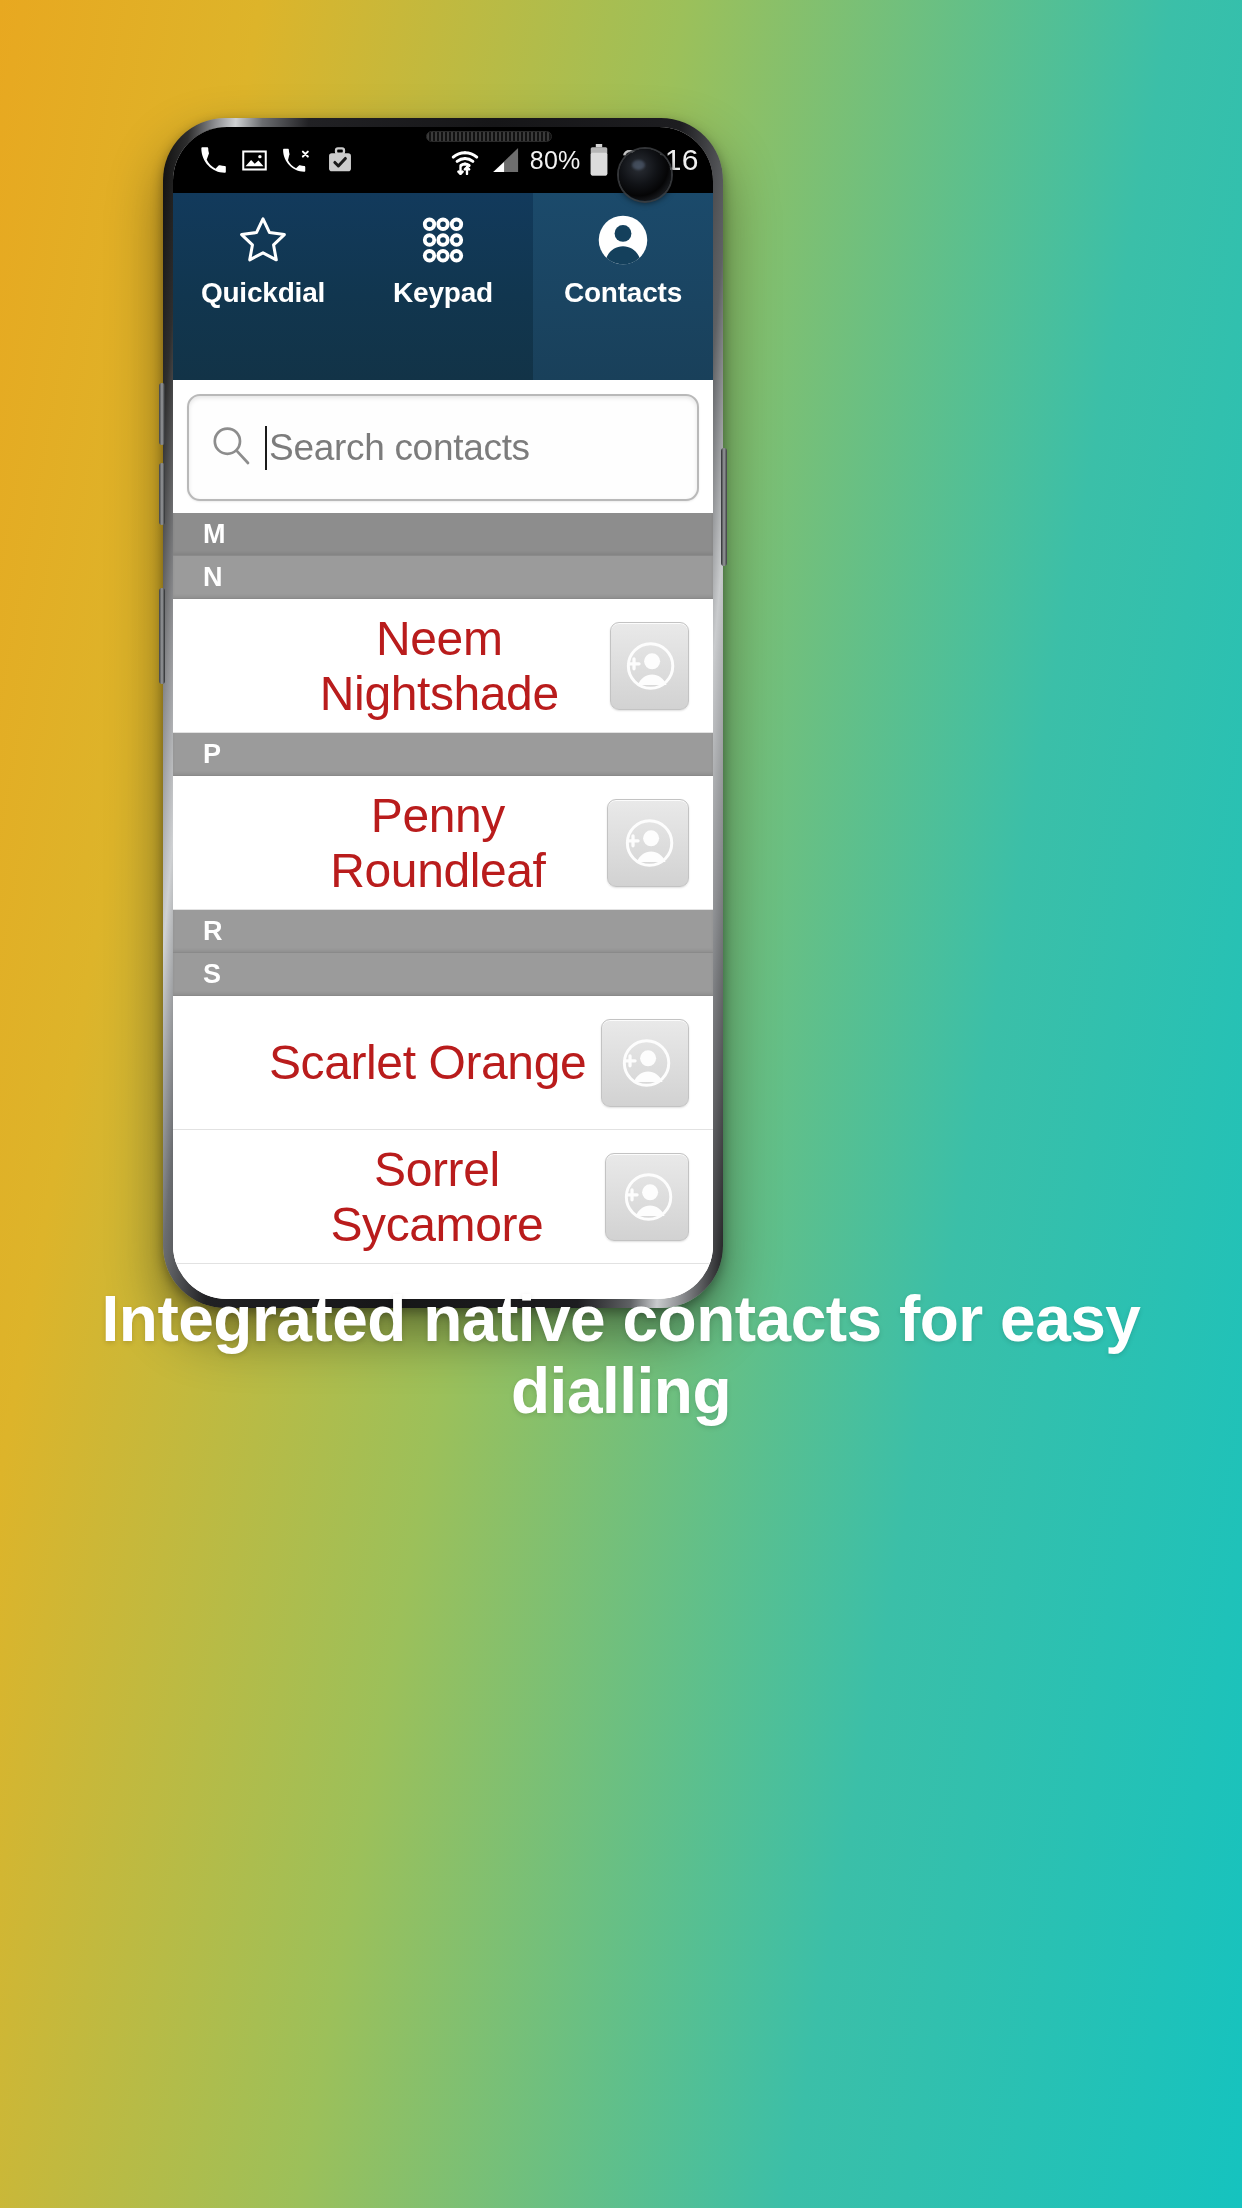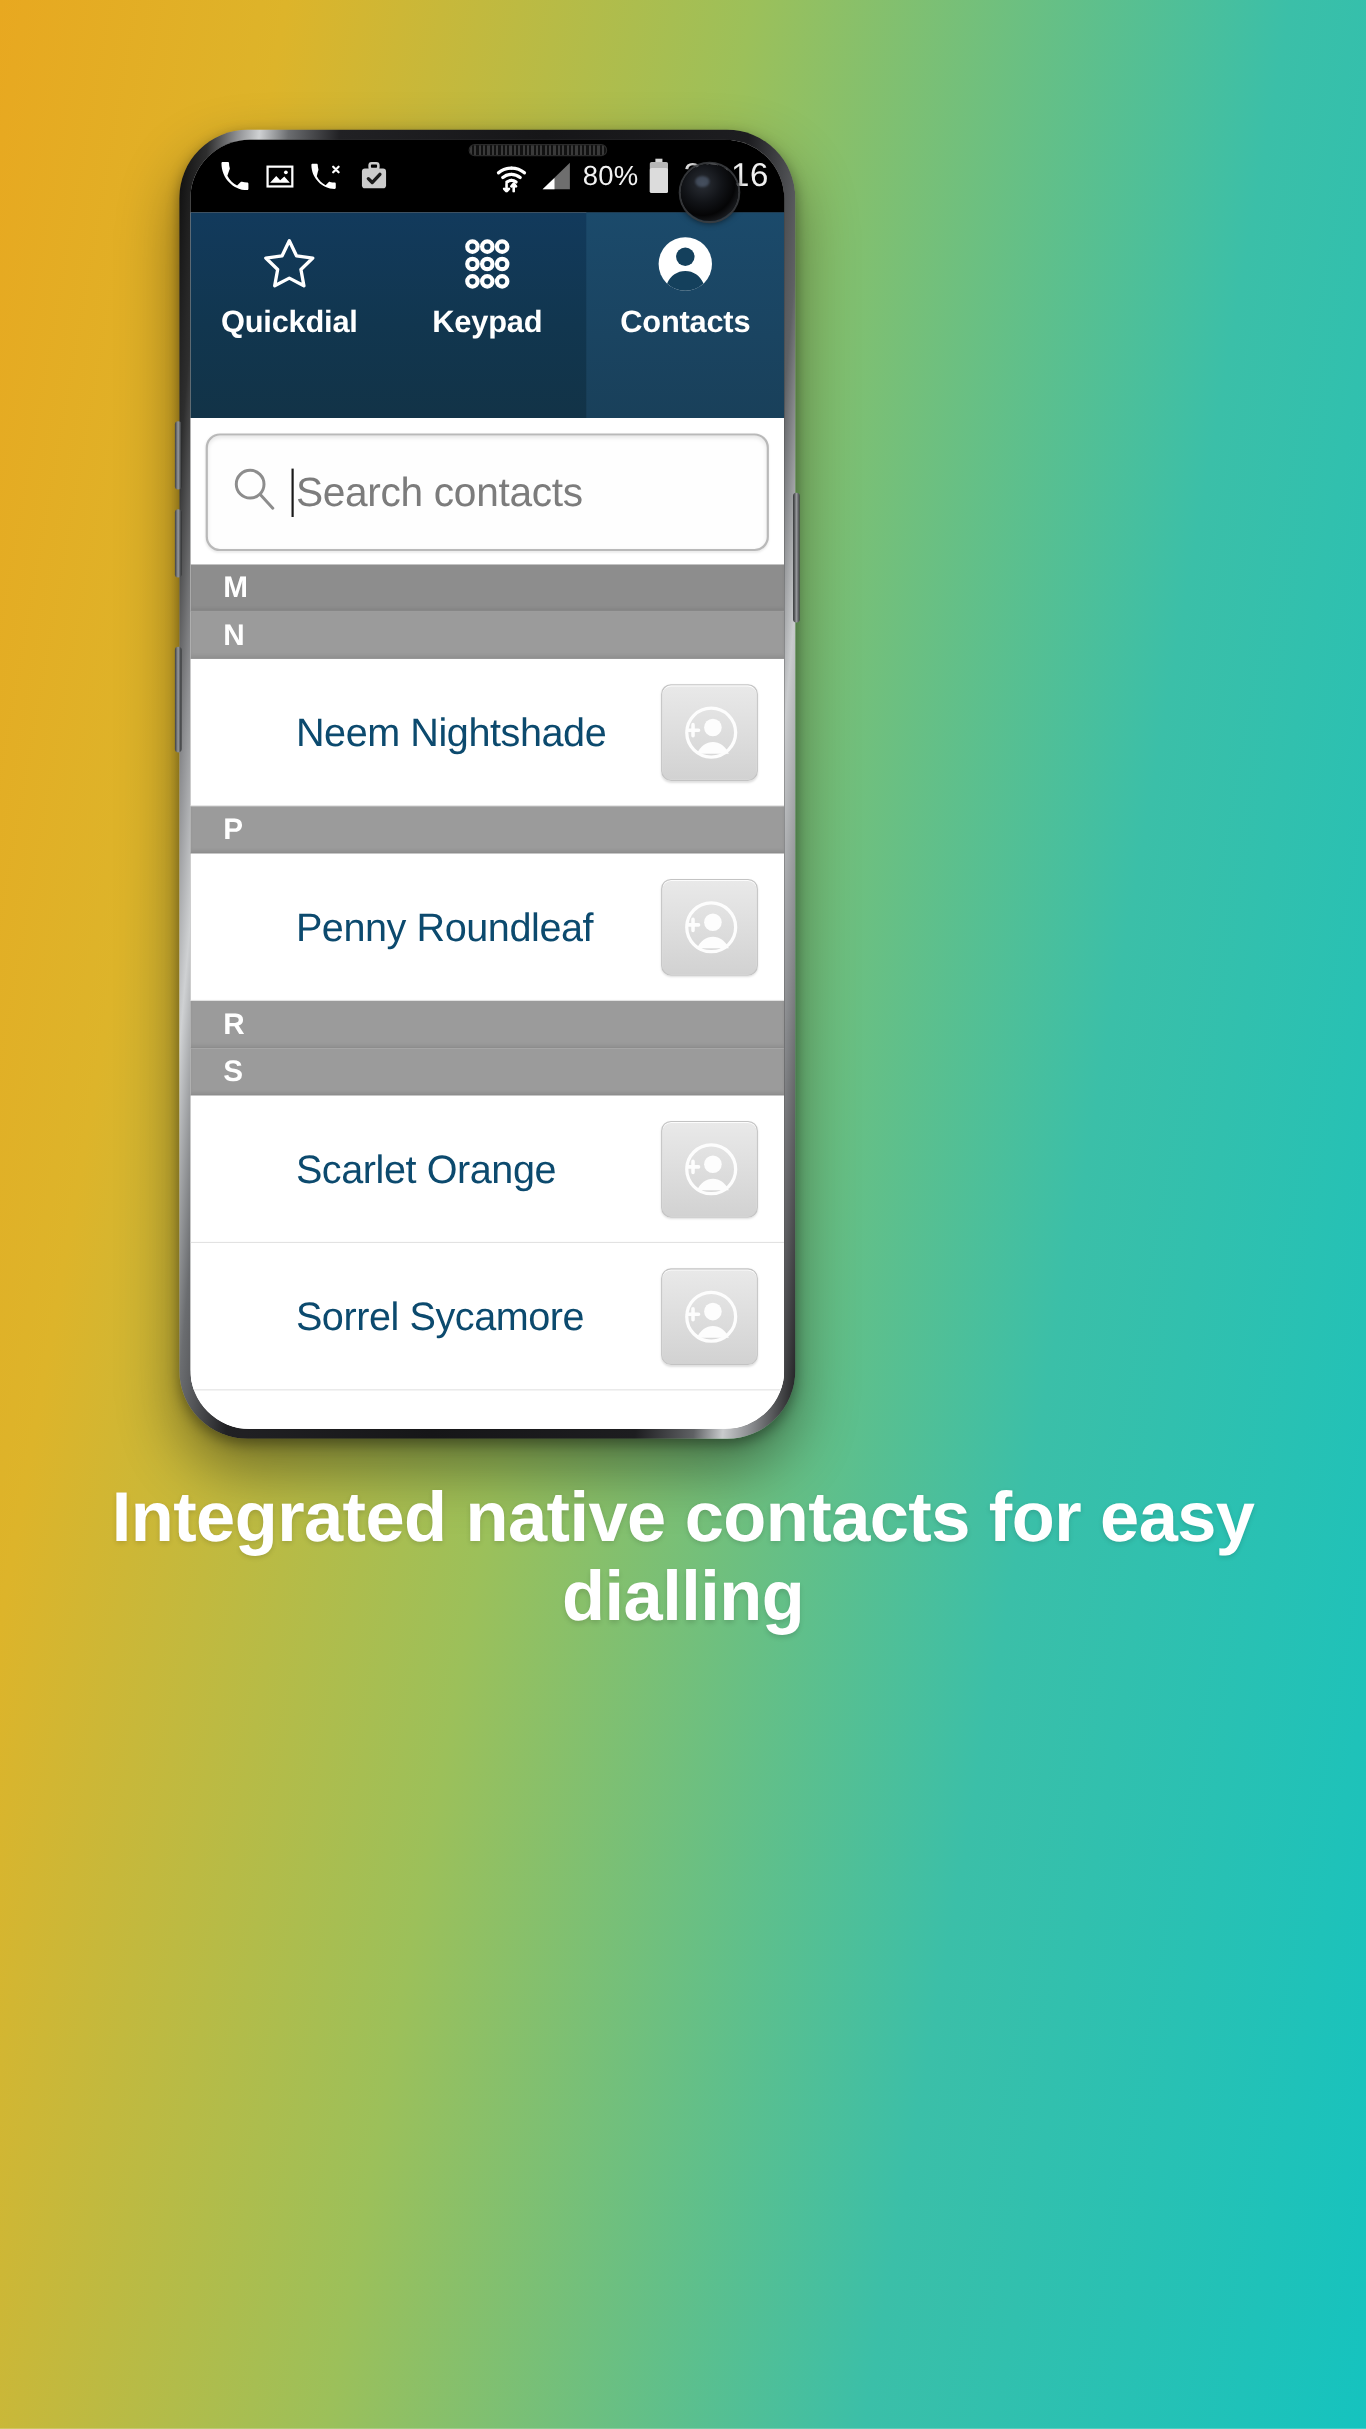--- a/index.html
+++ b/index.html
@@ -116,33 +116,33 @@
     background:#9b9b9b;
     border-bottom:1px solid #8a8a8a;
     box-shadow:inset 0 -2px 3px rgba(0,0,0,.07);
   }
   .section-head.dark{ background:#8d8d8d; }
   .contact-row{
     height:134px; display:flex; align-items:center;
     background:#fff; border-bottom:1px solid #e2e2e2;
     padding:0 24px 0 96px;
   }
-  .contact-name{font-size:36px;color:#0c4a6e;letter-spacing:-.4px;text-align:center;}
+  .contact-name{font-size:48px;color:#b91c1c;letter-spacing:-.4px;text-align:center;}
   .add-btn{
     margin-left:auto; width:88px; height:88px;
     border-radius:9px;
     background:linear-gradient(180deg,#e9e9e9 0%,#dedede 48%,#d2d2d2 100%);
     border:1px solid #c3c3c3;
     box-shadow:0 1px 2px rgba(0,0,0,.13), inset 0 1px 0 rgba(255,255,255,.85);
     display:flex;align-items:center;justify-content:center;
   }
 
   
   #caption{
-    position:absolute; left:0; right:0; top:1344px;
+    position:absolute; left:0; right:0; top:1284px;
     text-align:center; color:#fff;
     font-size:64px; font-weight:bold; line-height:1.12;
     letter-spacing:-.5px;
     padding:0 40px;
     text-shadow:0 2px 5px rgba(0,0,0,.13);
   }
 </style>
 </head>
 <body>
 

